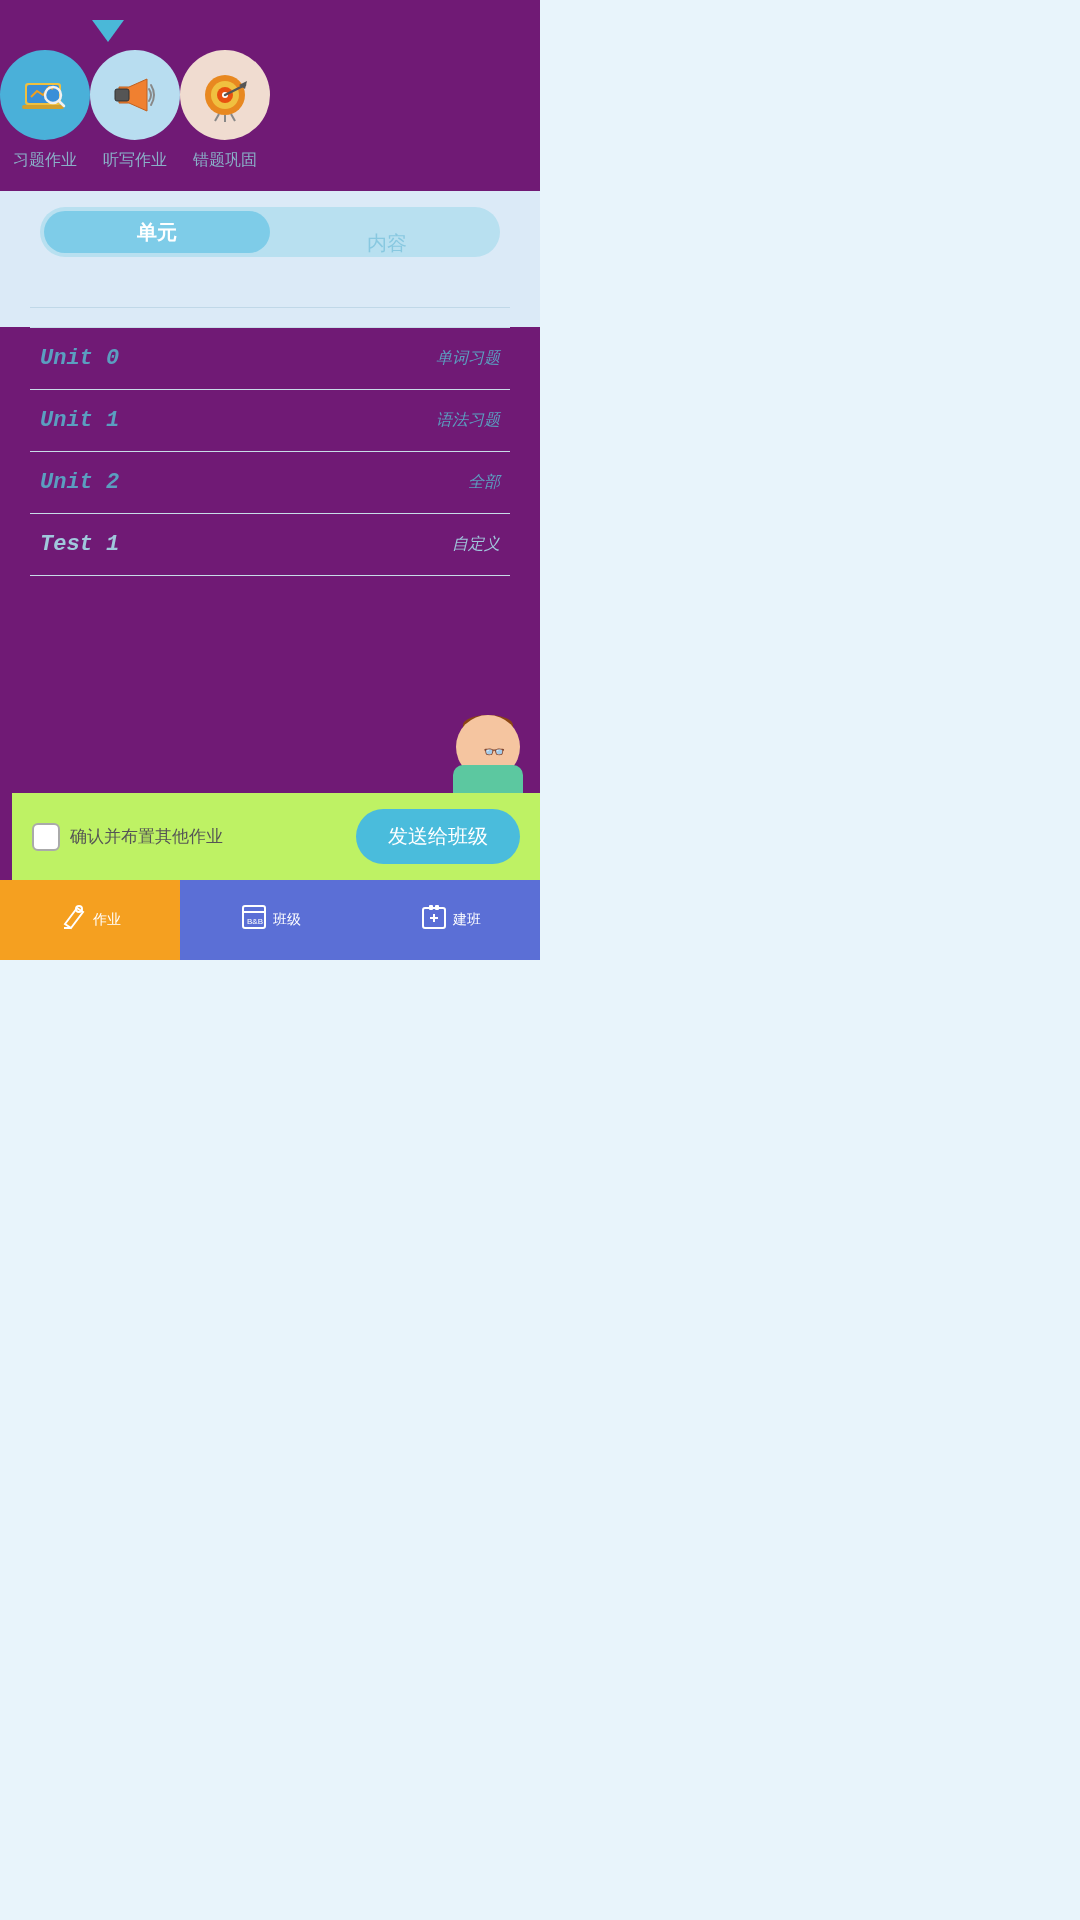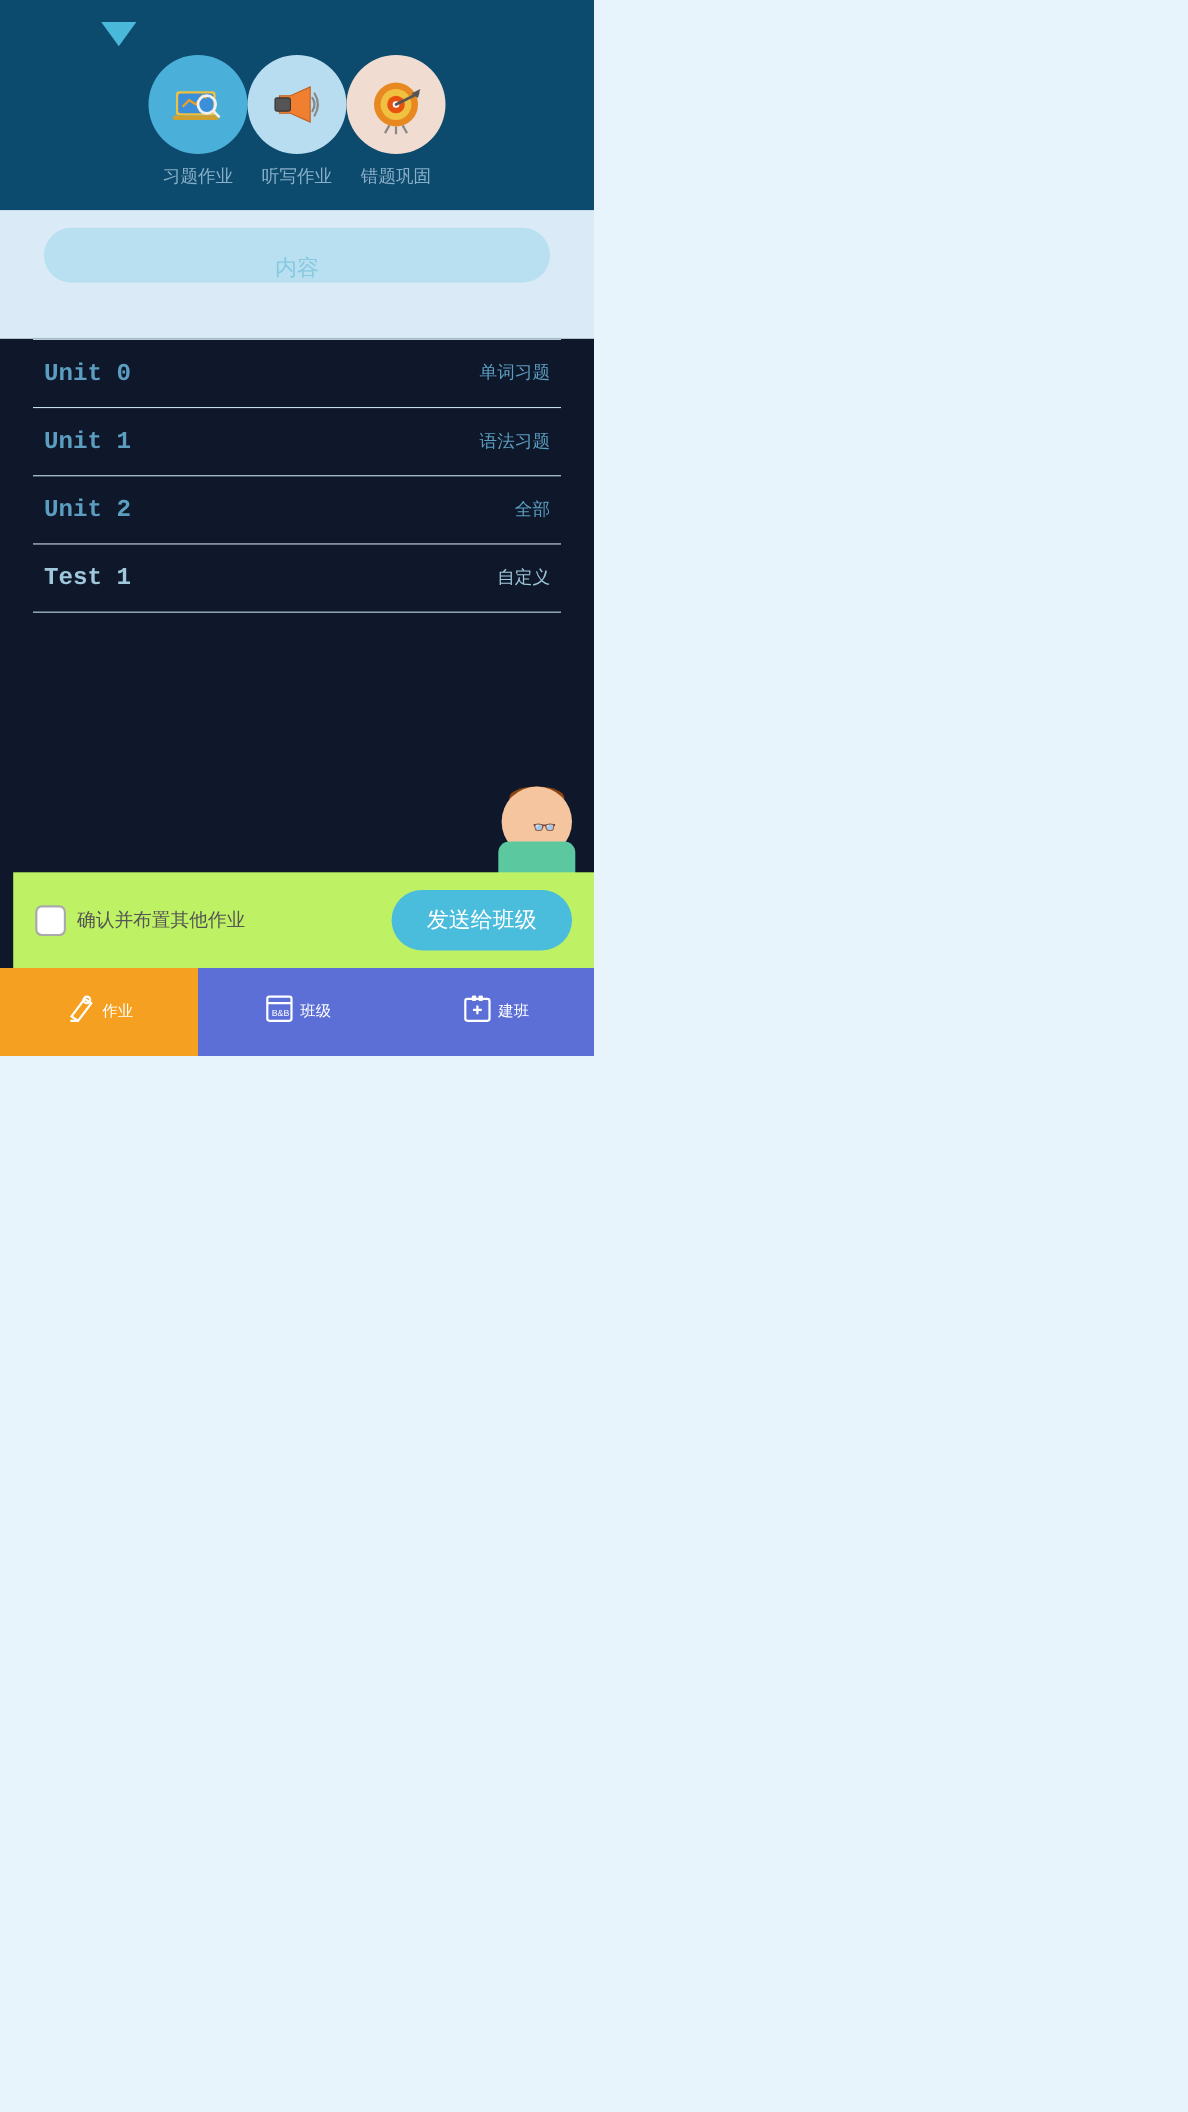--- a/index.html
+++ b/index.html
@@ -56,25 +56,25 @@
     }
     .header-title {
       color: white;
       font-size: 28px;
       font-weight: 500;
       z-index: 3;
     }
 
     
     .icon-section {
-      background: #0c4a6e;
+      background: #701a75;
       padding-top: 50px;
       padding-bottom: 20px;
       display: flex;
-      justify-content: center;
+      justify-content: flex-start;
       align-items: flex-start;
       position: relative;
     }
     .icon-item {
       display: flex;
       flex-direction: column;
       align-items: center;
       gap: 10px;
     }
     .icon-circle {
@@ -128,24 +128,25 @@
       margin: 4px;
       font-weight: 600;
     }
     .tab-item.inactive {
       color: #88c8e0;
       align-items: flex-end;
     }
 
     
     .list-area {
-      background: #0f172a;
+      background: #701a75;
       flex: 1;
       padding: 0 30px;
-      margin-top: 0;
+      margin-top: 19px;
+      font-style: italic;
     }
 
     .list-table {
       width: 100%;
     }
     .list-row {
       display: flex;
       justify-content: space-between;
       align-items: center;
       padding: 18px 10px;
@@ -367,20 +368,23 @@
         </svg>
       </div>
       <span class="icon-label">错题巩固</span>
     </div>
   </div>
 
   <div class="content-area">
 
     <div style="padding: 16px 20px 10px 20px;">
       <div class="tab-bar">
+        <div class="tab-item active">
+          <span>单元</span>
+        </div>
         <div class="tab-item inactive">
           <span>内容</span>
         </div>
       </div>
     </div>
 
     <div style="height: 40px;"></div>
     <div class="separator" style="margin: 0 30px;"></div>
 
     <div class="list-area">

